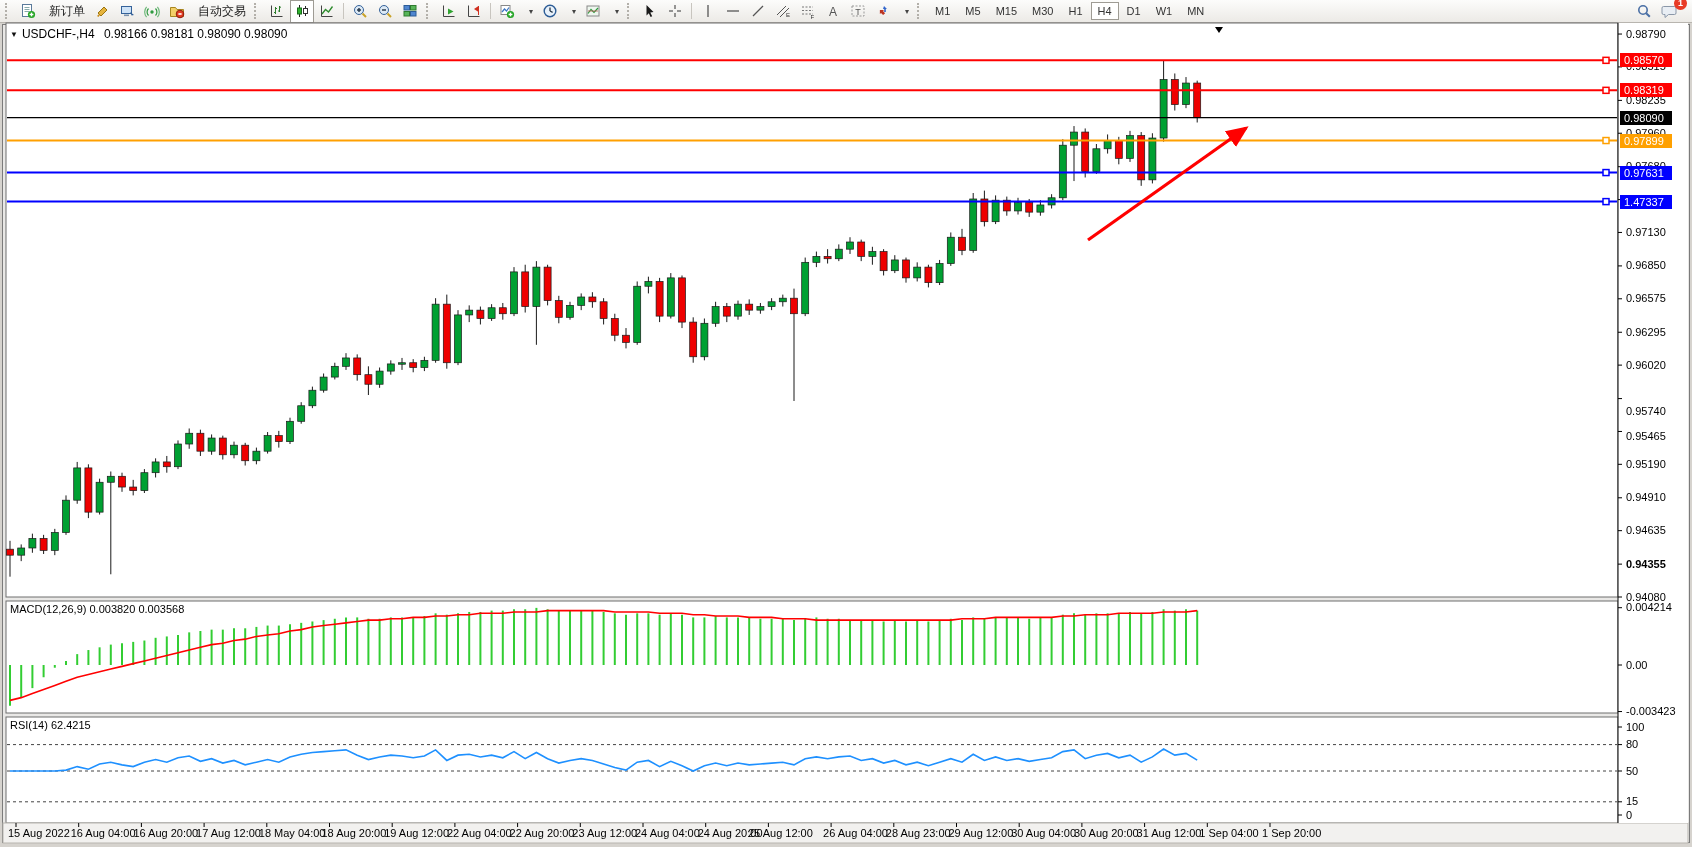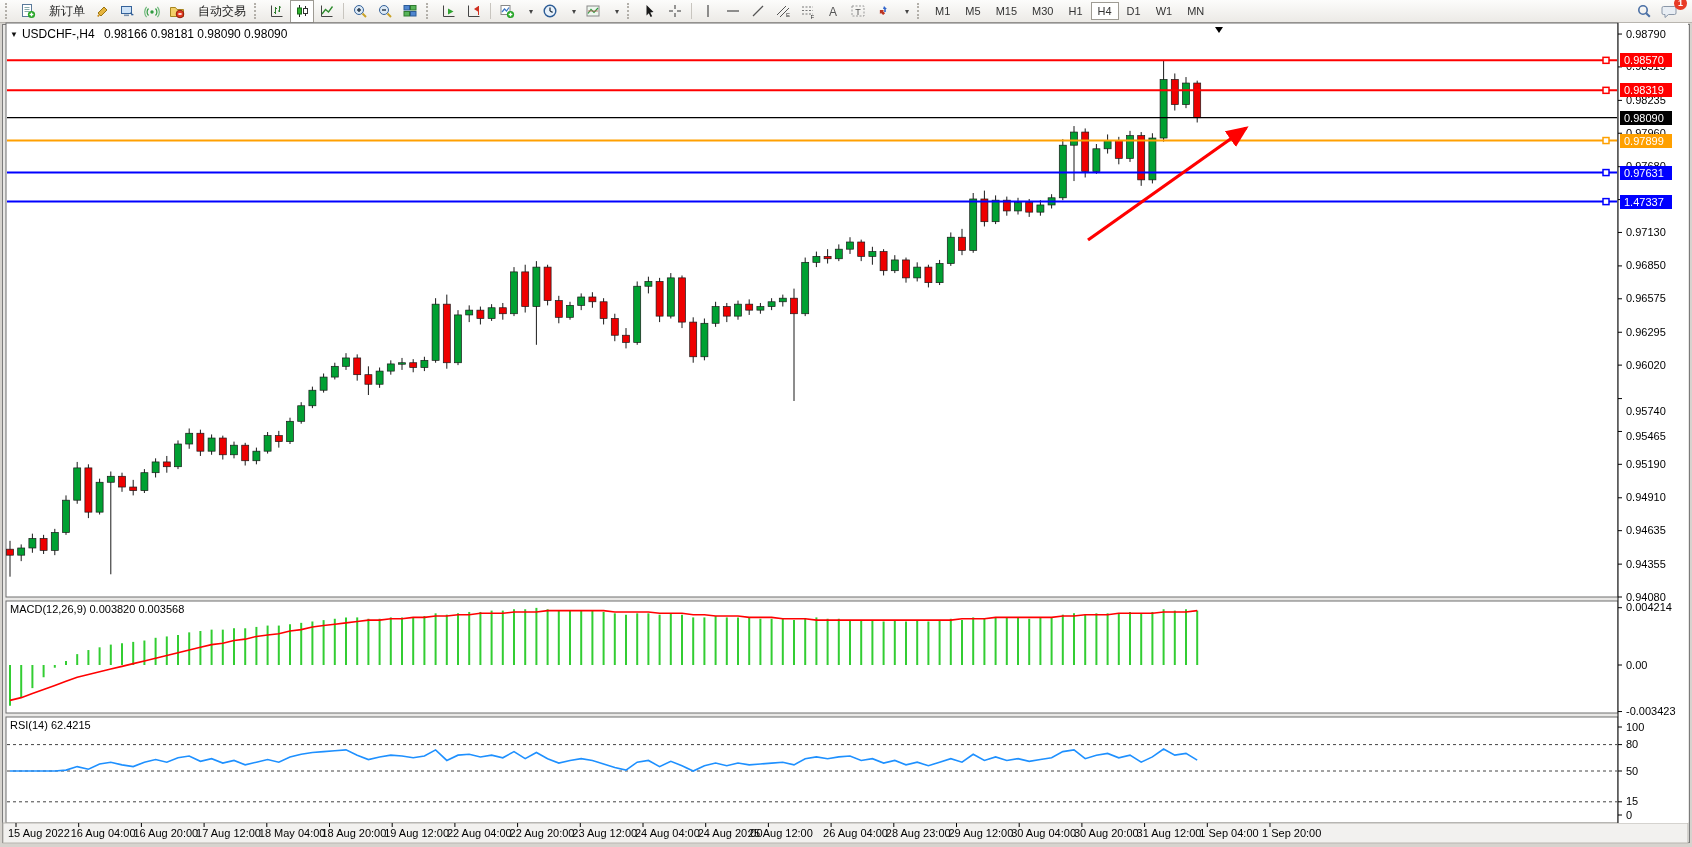--- a/index.html
+++ b/index.html
@@ -699,21 +699,21 @@
       <div class="ticklbl" style="top: 225.951px;">0.97130</div>
       <div class="ticklbl" style="top: 259.417px;">0.96850</div>
       <div class="ticklbl" style="top: 292.287px;">0.96575</div>
       <div class="ticklbl" style="top: 325.753px;">0.96295</div>
       <div class="ticklbl" style="top: 358.623px;">0.96020</div>
       <div class="ticklbl" style="top: 392.089px; margin-top: 13px;">0.95740</div>
       <div class="ticklbl" style="top: 430px;">0.95465</div>
       <div class="ticklbl" style="top: 457.828px;">0.95190</div>
       <div class="ticklbl" style="top: 491.295px;">0.94910</div>
       <div class="ticklbl" style="top: 524.164px;">0.94635</div>
-      <div class="ticklbl" style="top: 557.631px;">0.94355</div>
+      <div class="ticklbl" style="top: 557.631px; font-weight: bold;">0.94355</div>
       <div class="ticklbl" style="top: 590.5px;">0.94080</div>
     </div>
   <div id="macd-ticks">
       <div class="ticklbl" style="top: 601.19px;">0.004214</div>
       <div class="ticklbl" style="top: 658.5px;">0.00</div>
       <div class="ticklbl" style="top: 705.053px;">-0.003423</div>
     </div>
   <div id="rsi-ticks">
       <div class="ticklbl" style="top: 720.5px;">100</div>
       <div class="ticklbl" style="top: 738.1px;">80</div>

